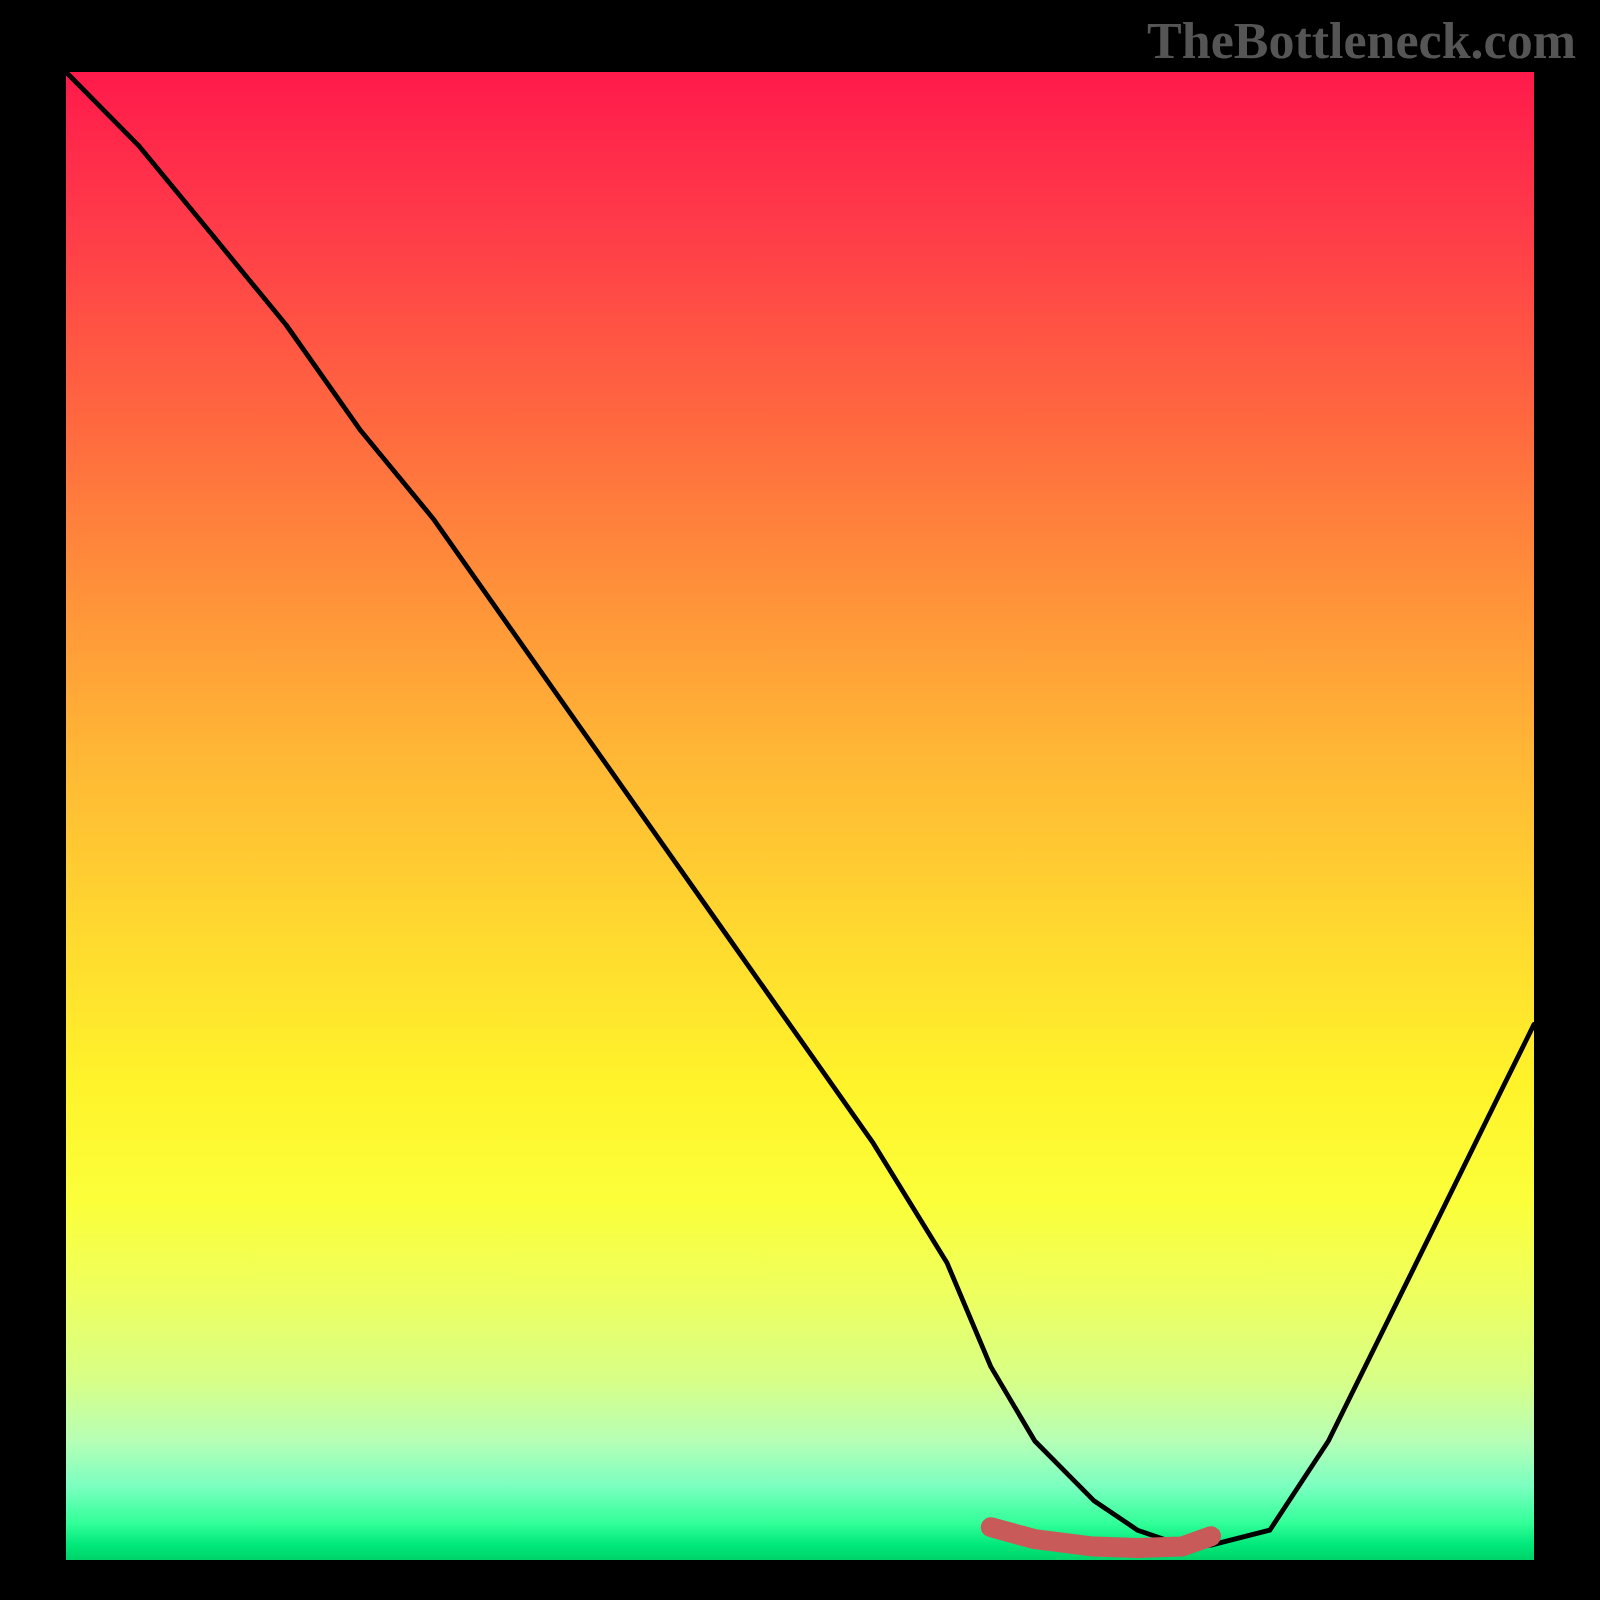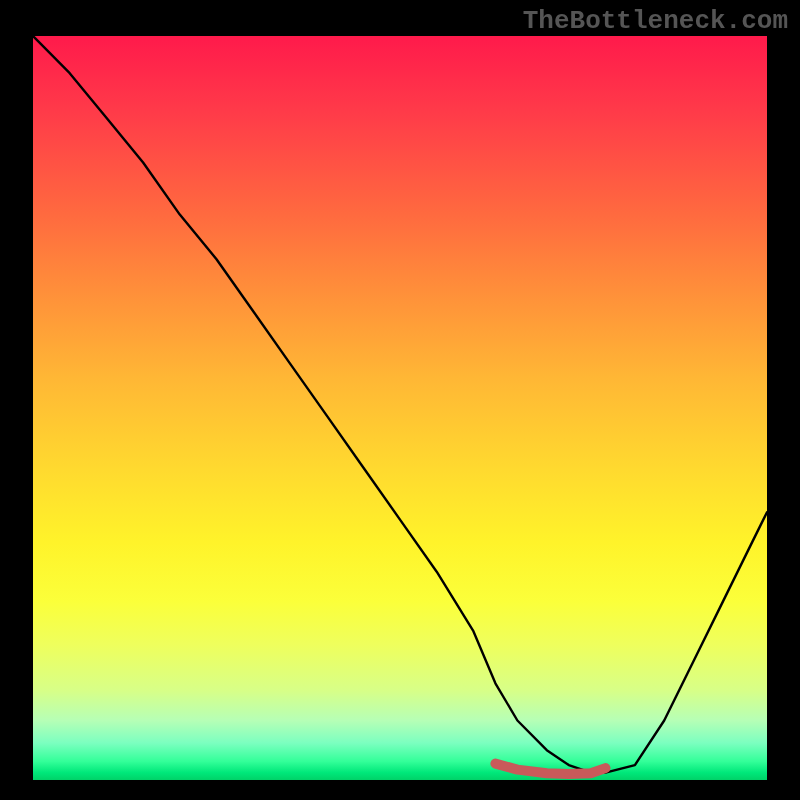--- a/index.html
+++ b/index.html
@@ -3,21 +3,21 @@
 <meta charset="utf-8">
 <style>
   * { margin: 0; padding: 0; box-sizing: border-box; }
   html, body { width: 800px; height: 800px; overflow: hidden; background: #000; }
   .container { position: relative; width: 800px; height: 800px; background: #000; }
   .watermark {
     position: absolute;
     top: 6px;
     right: 12px;
     color: #555;
-    font-family: Liberation Mono, monospace;
+    font-family: Liberation Serif, serif;
     font-size: 26px;
     font-weight: 600;
     z-index: 3;
   }
   .plot {
     position: absolute;
     left: 33px;
     top: 36px;
     width: 734px;
     height: 744px;

